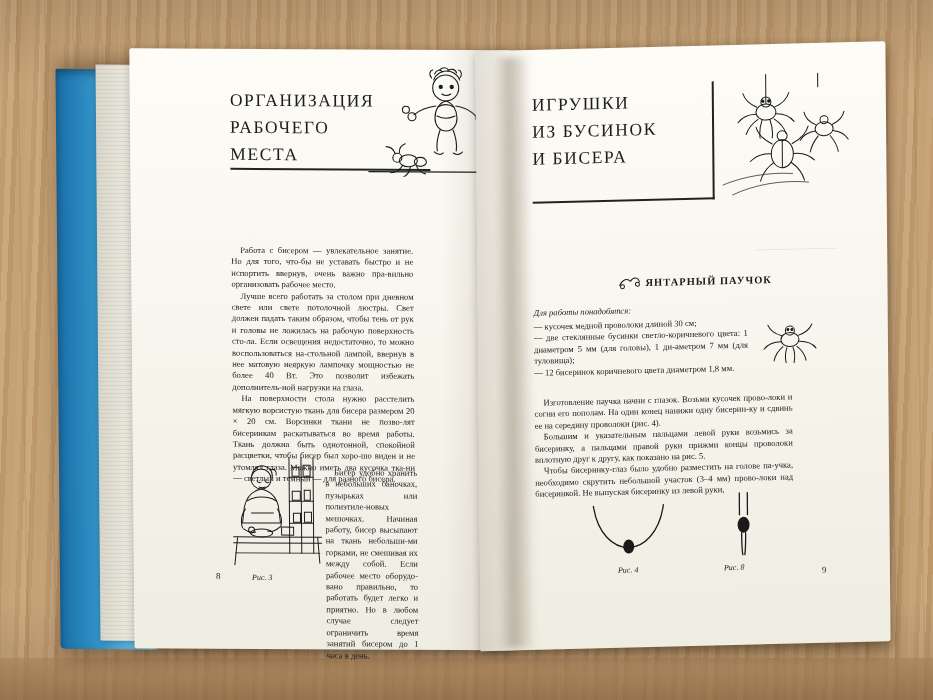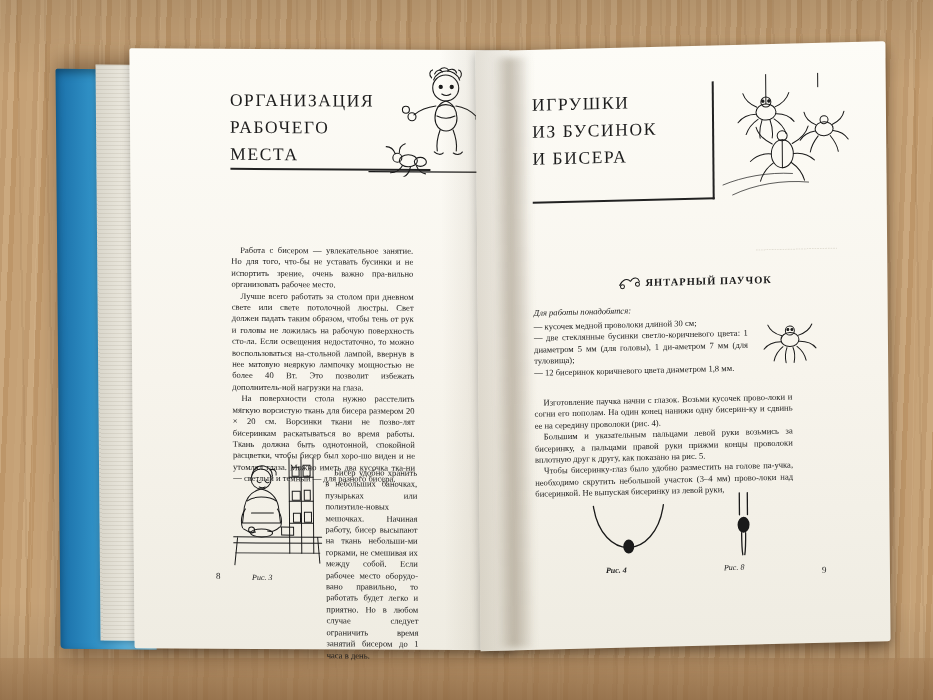--- a/index.html
+++ b/index.html
@@ -211,21 +211,21 @@
               <ellipse cx="52" cy="100" rx="6" ry="4.5"></ellipse>
               <path d="M27 92c-2-5-6-7-9-7M31 91c0-5 3-8 6-9"></path>
               <path d="M34 104c-3 5-8 7-12 7M42 105c-1 6-4 9-8 11M48 104c2 5 5 7 9 8"></path>
 
               <path d="M0 110h150" stroke-width="1.3"></path>
             </g>
           </svg>
         </div>
 
         <div class="col" style="left:100px;top:196px;width:182px;">
-          <p>Работа с бисером — увлекательное занятие. Но для того, что-бы не уставать бусинки и не испортить зрение, очень важно пра-вильно организовать рабочее место.</p>
+          <p>Работа с бисером — увлекательное занятие. Но для того, что-бы не уставать быстро и не испортить ввернув, очень важно пра-вильно организовать рабочее место.</p>
           <p>Лучше всего работать за столом при дневном свете или свете потолочной люстры. Свет должен падать таким образом, чтобы тень от рук и головы не ложилась на рабочую поверхность сто-ла. Если освещения недостаточно, то можно воспользоваться на-стольной лампой, ввернув в нее матовую неяркую лампочку мощностью не более 40 Вт. Это позволит избежать дополнитель-ной нагрузки на глаза.</p>
           <p>На поверхности стола нужно расстелить мягкую ворсистую ткань для бисера размером 20 × 20 см. Ворсинки ткани не позво-лят бисеринкам раскатываться во время работы. Ткань должна быть однотонной, спокойной расцветки, чтобы бисер был хоро-шо виден и не утомлял глаза. Можно иметь два кусочка тка-ни — светлый и темный — для разного бисера.</p>
         </div>
 
         <div class="col" style="left:192px;top:418px;width:92px;">
           <p>Бисер удобно хранить в небольших баночках, пузырьках или полиэтиле-новых мешочках. Начиная работу, бисер высыпают на ткань небольши-ми горками, не смешивая их между собой. Если рабочее место оборудо-вано правильно, то работать будет легко и приятно. Но в любом случае следует ограничить время занятий бисером до 1 часа в день.</p>
         </div>
 
         <div class="ink" style="left:98px;top:408px;">
           <svg width="92" height="115" viewBox="0 0 92 115">
@@ -363,21 +363,21 @@
         </div>
 
         <div class="fig" style="left:110px;top:452px;">
           <svg width="78" height="60" viewBox="0 0 78 60">
             <g fill="none" stroke="#1a1a1a" stroke-width="1.3" stroke-linecap="round">
               <path d="M4 6C8 34 24 48 39 48s31-14 35-42"></path>
               <ellipse cx="39" cy="47" rx="5.5" ry="7" fill="#1a1a1a" stroke="none"></ellipse>
             </g>
           </svg>
         </div>
-        <div class="figcap" style="left:126px;top:518px;font-weight:bold;">Рис. 4</div>
+        <div class="figcap" style="left:138px;top:518px;">Рис. 4</div>
 
         <div class="fig" style="left:244px;top:446px;">
           <svg width="40" height="68" viewBox="0 0 40 68">
             <g fill="none" stroke="#1a1a1a" stroke-width="1.3" stroke-linecap="round">
               <path d="M16 2v22M24 2v22"></path>
               <ellipse cx="20" cy="34" rx="6" ry="8" fill="#1a1a1a" stroke="none"></ellipse>
               <path d="M18 42c0 10 0 16 1 22M22 42c0 10 0 16-1 22"></path>
             </g>
           </svg>
         </div>

